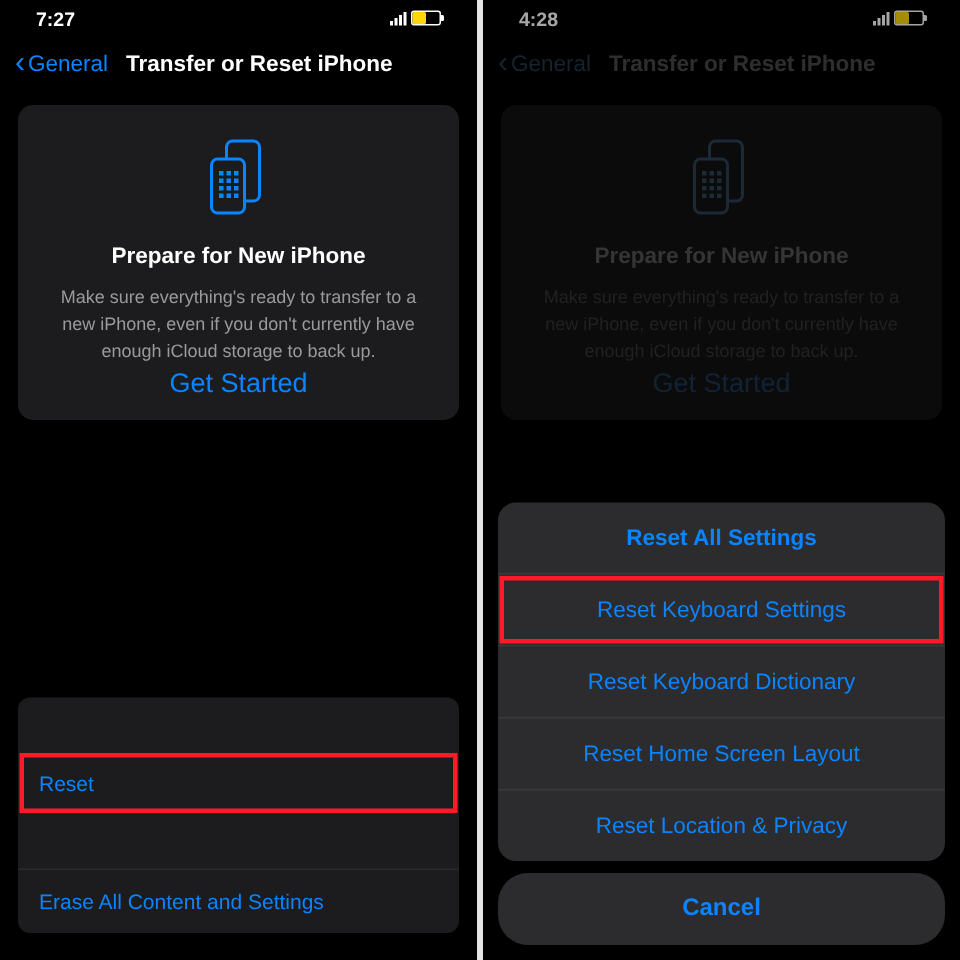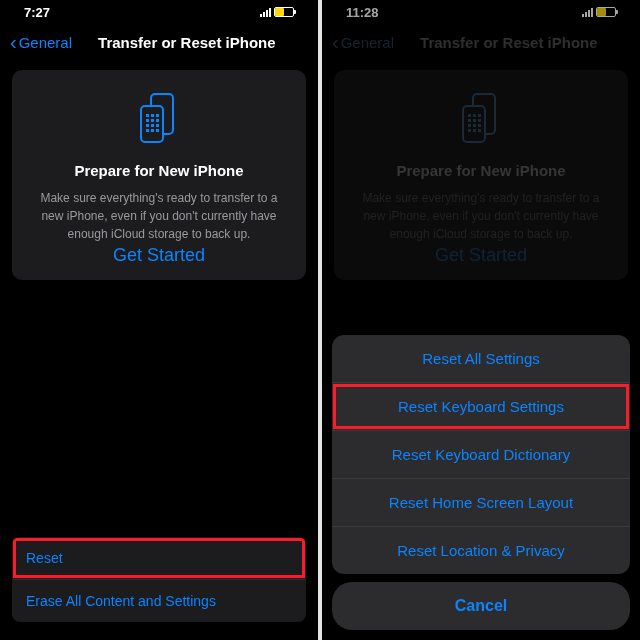--- a/index.html
+++ b/index.html
@@ -11,40 +11,40 @@
     .signal span { width: 2px; background: #fff; }
     .signal span:nth-child(1){height:3px}.signal span:nth-child(2){height:5px}.signal span:nth-child(3){height:7px}.signal span:nth-child(4){height:9px}
     .battery { width: 20px; height: 10px; border: 1px solid #fff; border-radius: 2px; position: relative; }
     .battery::after { content:''; position:absolute; right:-3px; top:2px; width:2px; height:4px; background:#fff; border-radius:0 1px 1px 0; }
     .battery-fill { width: 50%; height: 100%; background: #ffd60a; border-radius:1px; }
     .navbar { display: flex; align-items: center; padding: 8px 10px; gap: 6px; color: #fff; font-size: 15px; }
     .navbar .back { color: #0a84ff; display: flex; align-items: center; gap: 2px; font-size: 15px; }
     .navbar.dimmed .back { color: #3a5a7a; }
     .navbar.dimmed .title { color: #777; }
     .chevron { font-size: 20px; line-height: 1; }
-    .title { font-weight: 600; margin-left: 20px; }
+    .title { font-weight: 600; margin-left: 6px; }
     .content { position: relative; padding: 10px 12px; }
     .card { background: #1c1c1e; border-radius: 10px; padding: 18px 14px 14px; text-align: center; }
     .card.dimmed .card-title { color: #888; }
     .card.dimmed .card-body { color: #555; }
     .card.dimmed .card-action { color: #2a5a8a; }
     .phone-icons { display: flex; justify-content: center; margin-bottom: 14px; }
     .phone-svg { display: block; }
     .card-title { color: #fff; font-weight: 600; font-size: 15px; margin-bottom: 10px; text-align: center; }
     .card-body { color: #9a9a9e; font-size: 12px; line-height: 1.5; margin-bottom: 2px; padding: 0 6px; }
     .card-action { color: #0a84ff; font-size: 18px; }
     .bottom-list { position: absolute; left: 12px; right: 12px; bottom: 18px; background: #1c1c1e; border-radius: 8px; overflow: hidden; }
-    .row { padding: 13px 14px; color: #0a84ff; font-size: 14px; border-top: 1px solid #2a2a2c; position: relative; }
+    .row { padding: 13px 14px; color: #0a84ff; font-size: 14px; border-top: 1px solid #2a2a2c; position: relative; margin-top: 36px; }
     .row:first-child { border-top: none; }
     .highlight { position: absolute; inset: 1px; border: 3px solid #ff1a2a; pointer-events: none; }
     .sheet-overlay { position: absolute; inset: 0; background: rgba(0,0,0,0.35); }
     .sheet { position: absolute; left: 10px; right: 10px; bottom: 10px; }
     .sheet-group { background: #2c2c2e; border-radius: 12px; overflow: hidden; margin-bottom: 8px; }
     .sheet-row { padding: 15px 0; text-align: center; color: #0a84ff; font-size: 15px; border-top: 1px solid #3a3a3c; position: relative; }
-    .sheet-row:first-child { border-top: none; }
+    .sheet-row:first-child { border-top: none; font-weight: bold; }
     .cancel { background: #2c2c2e; border-radius: 20px; padding: 15px 0; text-align: center; color: #0a84ff; font-size: 16px; font-weight: 600; }
     .dim-wrap { filter: brightness(0.6); }
   </style>
 </head>
 <body>
 
 <div class="phone">
   <div class="statusbar">
     <span>7:27</span>
     <div class="status-right">
@@ -99,21 +99,21 @@
       </div>
       <div class="row">
         <span>Erase All Content and Settings</span>
       </div>
     </div>
   </div>
 </div>
 
 <div class="phone">
   <div class="statusbar">
-    <span>11:28</span>
+    <span>4:28</span>
     <div class="status-right">
       <div class="signal">
           <span></span>
           <span></span>
           <span></span>
           <span></span>
         </div>
       <div class="battery">
           <div class="battery-fill"></div>
         </div>

